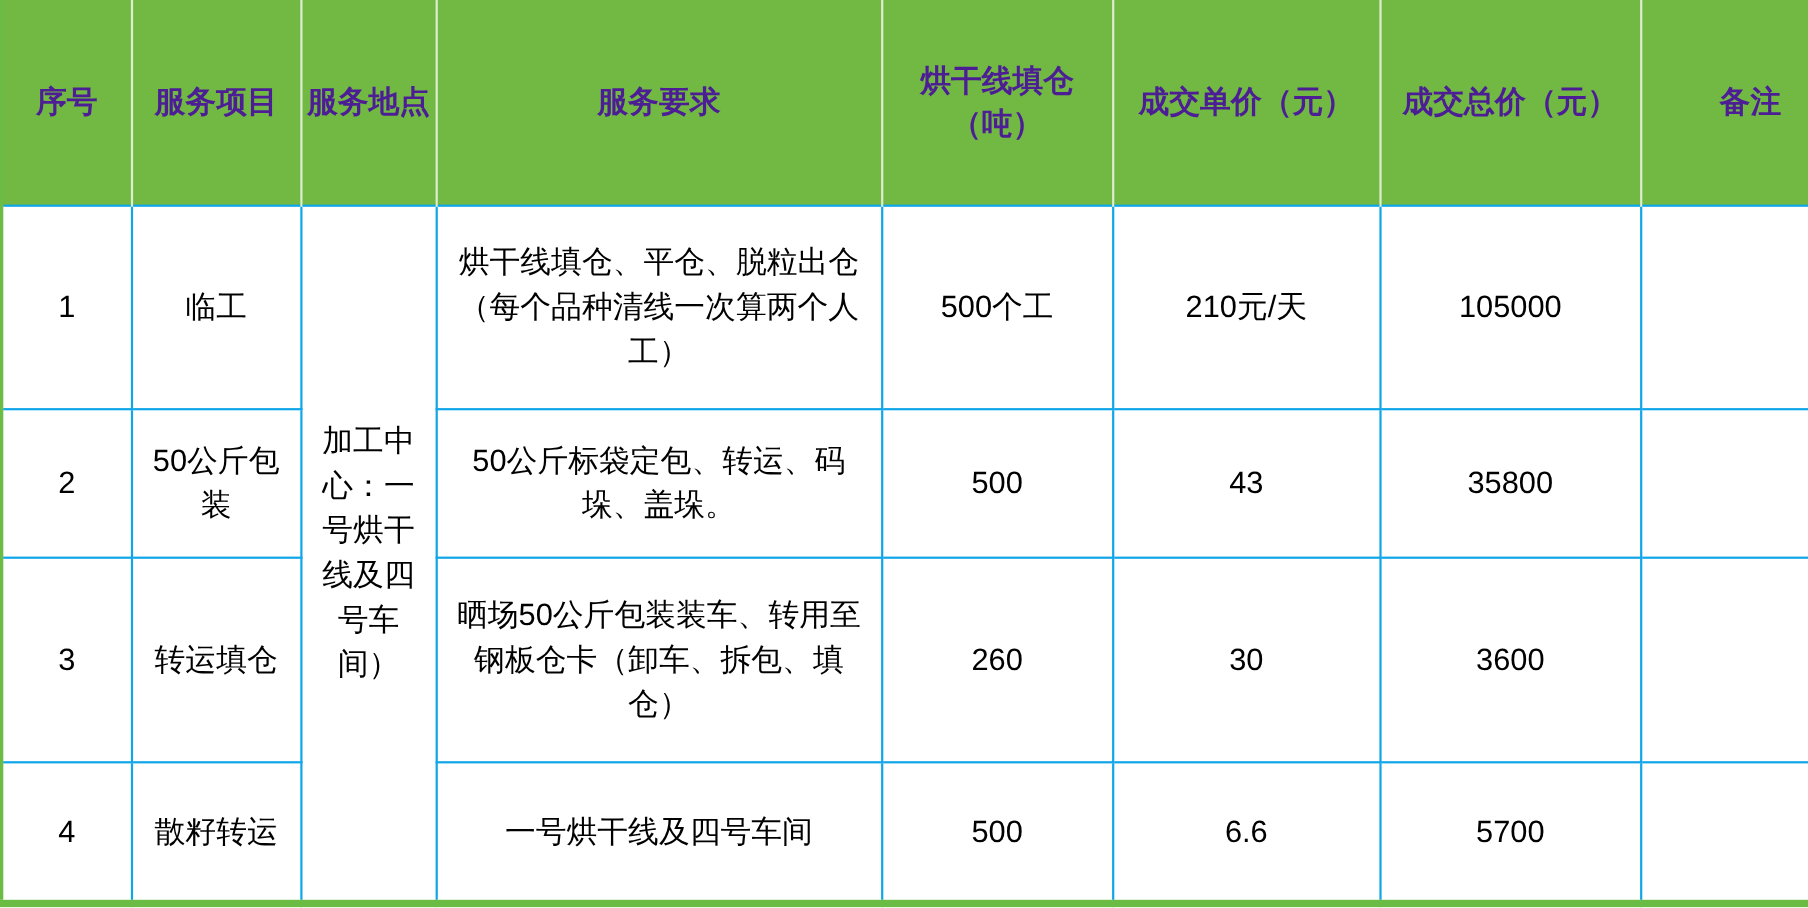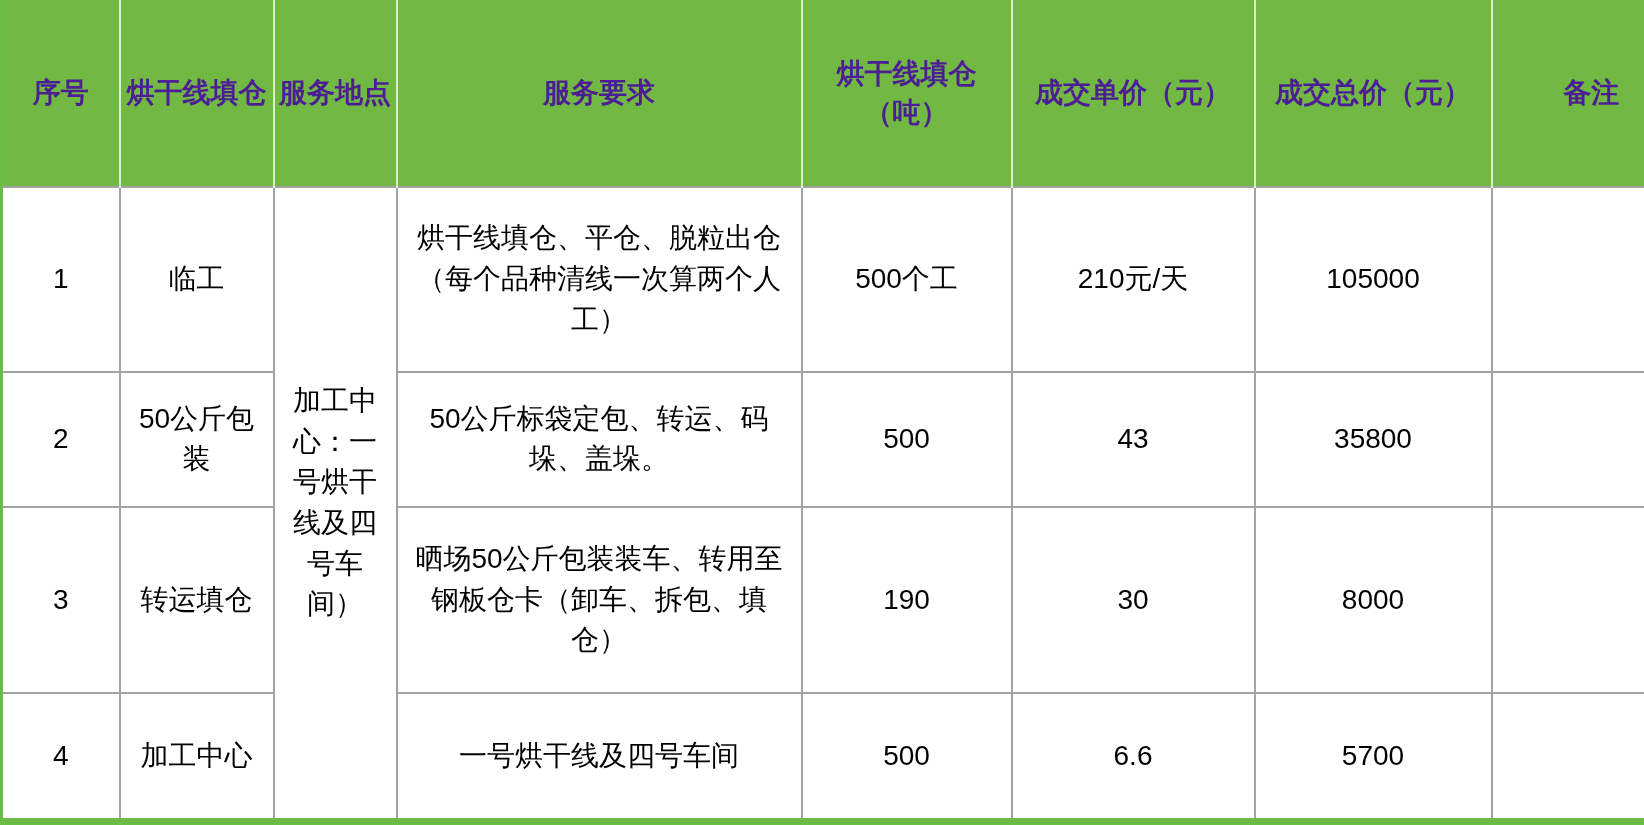--- a/index.html
+++ b/index.html
@@ -39,21 +39,21 @@
     border-right: none;
     padding-left: 48px;
   }
   tbody td {
     background: #ffffff;
     color: #000000;
     font-size: 28px;
     line-height: 1.45;
     text-align: center;
     vertical-align: middle;
-    border: 2px solid #a3a3a3;
+    border: 2px solid #0ea5e9;
     padding: 0 7px;
     word-break: break-word;
   }
   tr.r1 { height: 184px; }
   tr.r2 { height: 135px; }
   tr.r3 { height: 185px; }
   tr.r4 { height: 128px; }
 </style>
 </head>
 <body>
@@ -66,21 +66,21 @@
       <col style="width:123px">
       <col style="width:405px">
       <col style="width:210px">
       <col style="width:243px">
       <col style="width:237px">
       <col style="width:154px">
     </colgroup>
     <thead>
       <tr>
         <th>序号</th>
-        <th>烘干线填仓</th>
+        <th>服务项目</th>
         <th>服务地点</th>
         <th>服务要求</th>
         <th>烘干线填仓（吨）</th>
         <th>成交单价（元）</th>
         <th>成交总价（元）</th>
         <th>备注</th>
       </tr>
     </thead>
     <tbody>
       <tr class="r1">
@@ -99,28 +99,28 @@
         <td>50公斤标袋定包、转运、码垛、盖垛。</td>
         <td>500</td>
         <td>43</td>
         <td>35800</td>
         <td></td>
       </tr>
       <tr class="r3">
         <td>3</td>
         <td>转运填仓</td>
         <td>晒场50公斤包装装车、转用至钢板仓卡（卸车、拆包、填仓）</td>
-        <td>190</td>
+        <td>260</td>
         <td>30</td>
-        <td>8000</td>
+        <td>3600</td>
         <td></td>
       </tr>
       <tr class="r4">
         <td>4</td>
-        <td>加工中心</td>
+        <td>散籽转运</td>
         <td>一号烘干线及四号车间</td>
         <td>500</td>
         <td>6.6</td>
         <td>5700</td>
         <td></td>
       </tr>
     </tbody>
   </table>
 </div>
 

